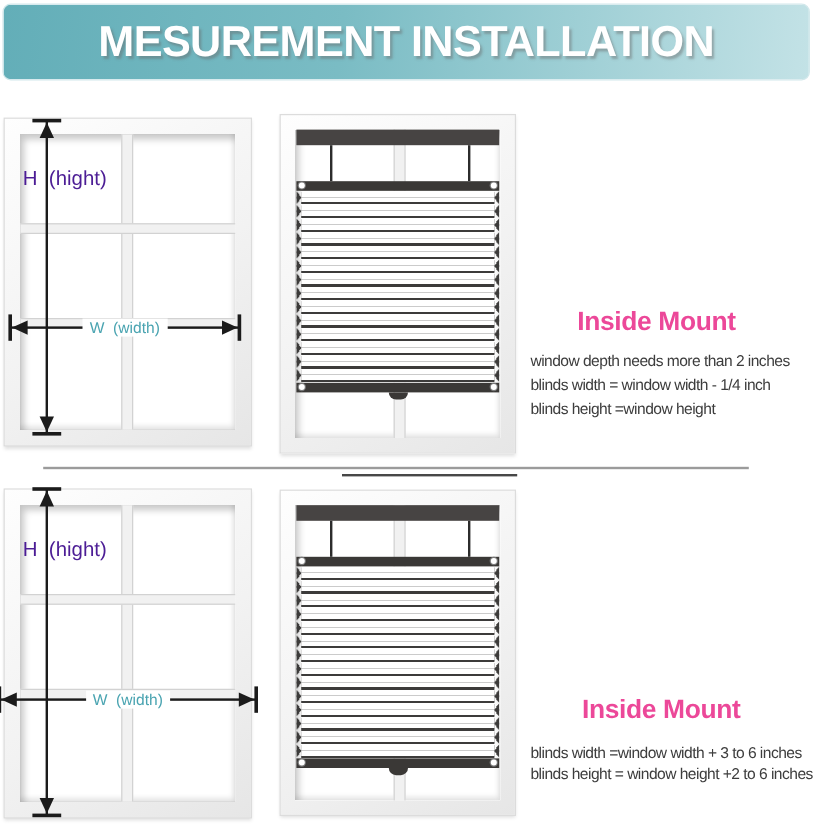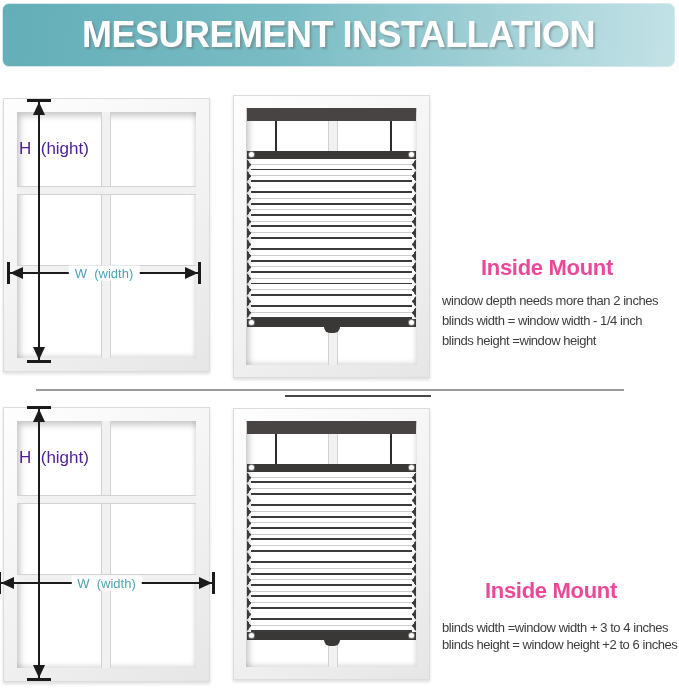--- a/index.html
+++ b/index.html
@@ -193,17 +193,17 @@
       <div class="srail bottom">
         <div class="cap l"></div>
         <div class="cap r"></div>
       </div>
       <div class="pull"></div>
     </div>
   </div>
 
   <div class="section-heading" id="outside-heading">Inside Mount</div>
   <div class="instructions" id="outside-text">
-    <div>blinds width =window width + 3 to 4 inches</div>
+    <div>blinds width =window width + 3 to 6 inches</div>
     <div>blinds height = window height +2 to 6 inches</div>
   </div>
 
 </div>
 
 </body></html>

